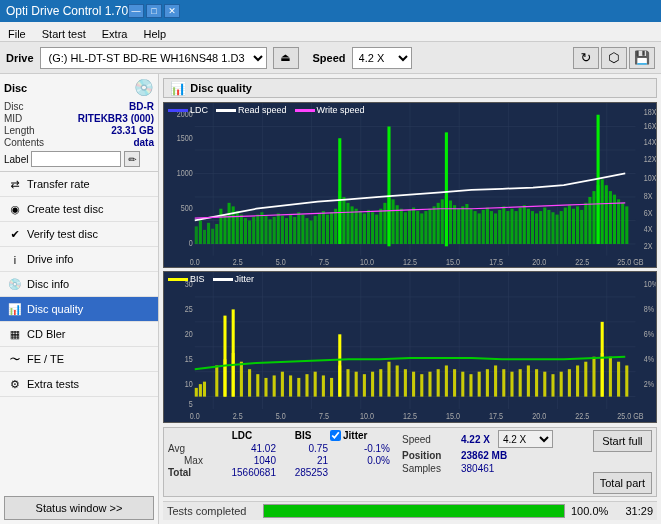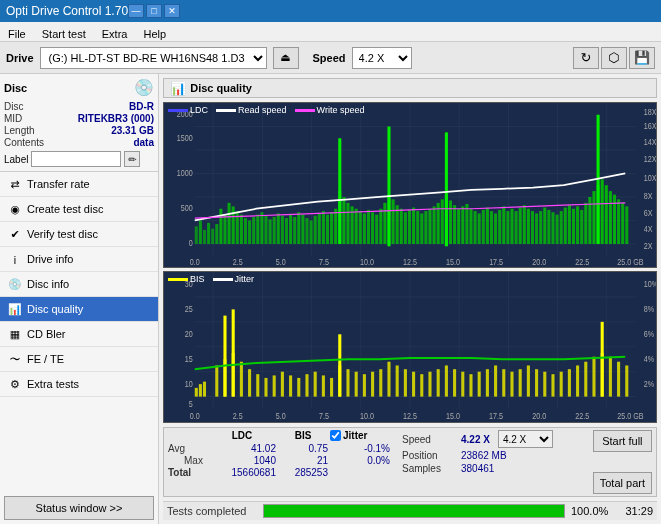--- a/index.html
+++ b/index.html
@@ -553,21 +553,21 @@
       </div>
 
       <div style="flex:1; padding-left:8px;">
         <div style="display:flex; gap:4px; margin-bottom:2px; align-items:center;">
           <span style="width:55px; color:#333;">Speed</span>
           <span style="color:#00008b; font-weight:bold;">4.22 X</span>
           <select style="height:18px; font-size:10px; border:1px solid #999; margin-left:4px; width:55px;">
             <option>4.2 X</option>
           </select>
         </div>
-        <div style="display:flex; gap:4px; margin-bottom:2px; align-items:flex-end;">
+        <div style="display:flex; gap:4px; margin-bottom:2px; align-items:flex-end;font-weight:bold;">
           <span style="width:55px; color:#333;">Position</span>
           <span style="color:#00008b;">23862 MB</span>
         </div>
         <div style="display:flex; gap:4px; align-items:center;">
           <span style="width:55px; color:#333;">Samples</span>
           <span style="color:#00008b;">380461</span>
         </div>
       </div>
 
       <div style="display:flex; flex-direction:column; gap:20px; justify-content:center;">

